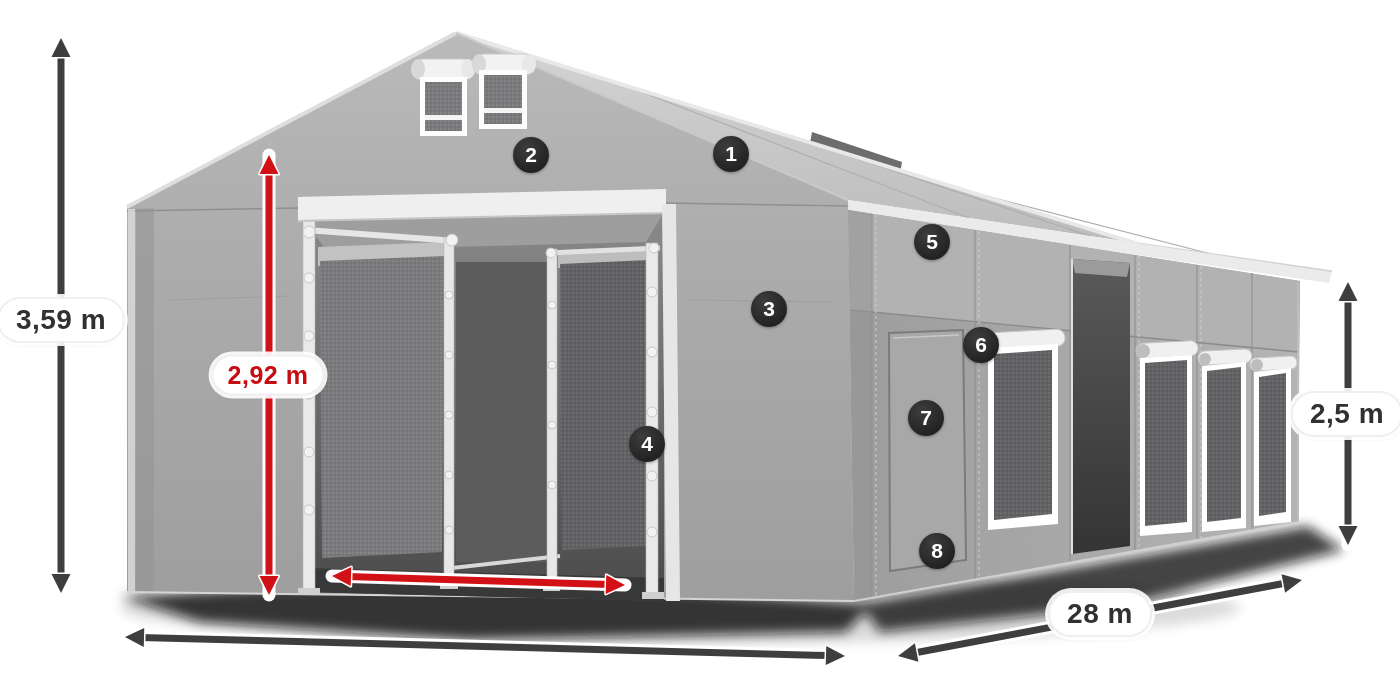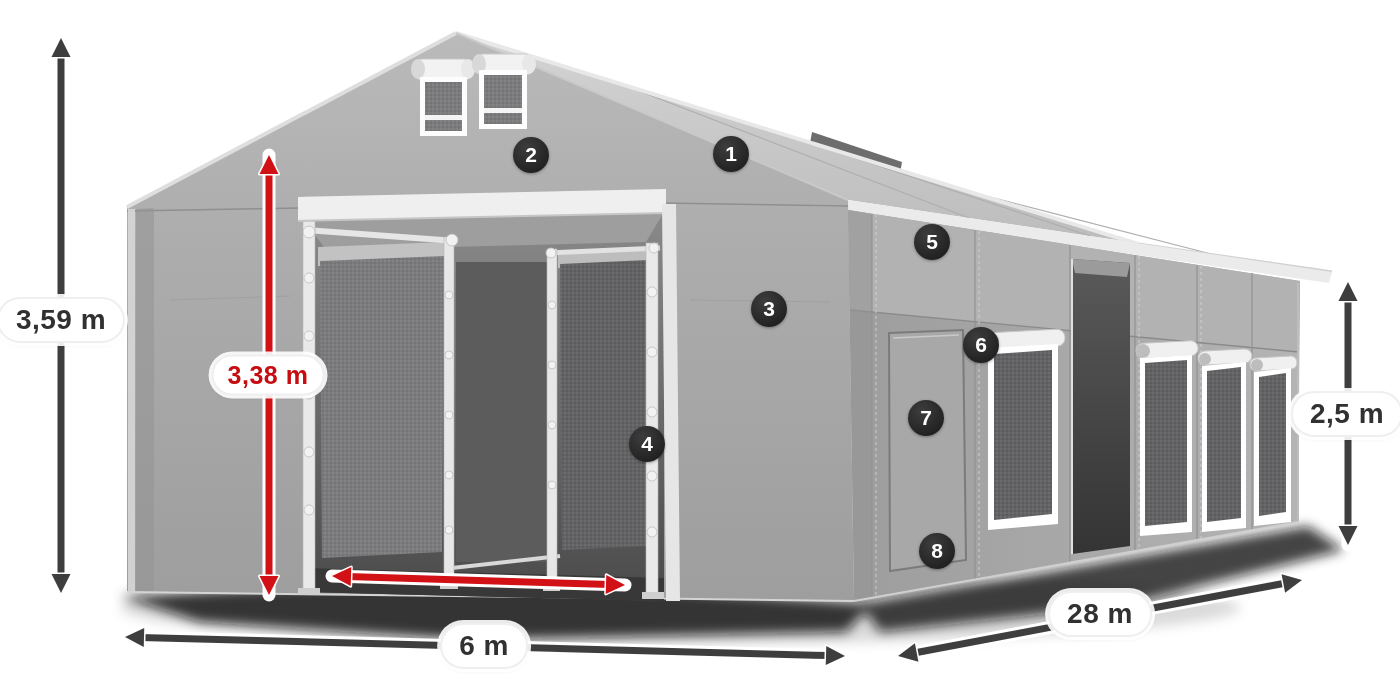--- a/index.html
+++ b/index.html
@@ -258,22 +258,21 @@
         <polygon points="898,656 918.4287972122376,661.8235937754342 914.9161533476898,643.1511184954705" fill="#3e3e3e" stroke="#ffffff" stroke-width="3" paint-order="stroke" stroke-linejoin="round"></polygon>
         <polygon points="1302,580 1281.5712027877626,574.1764062245658 1285.08384665231,592.8488815045295" fill="#3e3e3e" stroke="#ffffff" stroke-width="3" paint-order="stroke" stroke-linejoin="round"></polygon>
         <line x1="1348" y1="545" x2="1348" y2="282" stroke="#ffffff" stroke-width="13" stroke-linecap="round"></line>
         <line x1="1348" y1="530" x2="1348" y2="297" stroke="#3e3e3e" stroke-width="7"></line>
         <polygon points="1348,545 1357.5,526 1338.5,526" fill="#3e3e3e" stroke="#ffffff" stroke-width="3" paint-order="stroke" stroke-linejoin="round"></polygon>
         <polygon points="1348,282 1338.5,301 1357.5,301" fill="#3e3e3e" stroke="#ffffff" stroke-width="3" paint-order="stroke" stroke-linejoin="round"></polygon>
       </g>
 </svg>
 
 <div class="dim-label" style="left: 61px; top: 320px;">3,59 m</div>
-    <div class="dim-label red" style="left: 268px; top: 375px;">3,38 m</div>
-    <div class="dim-label" style="left: 484px; top: 646px;">6 m</div>
+    <div class="dim-label red" style="left: 268px; top: 375px;">2,92 m</div>
     <div class="dim-label" style="left: 1100px; top: 614px;">28 m</div>
     <div class="dim-label" style="left: 1347px; top: 414px;">2,5 m</div>
     <div class="marker" style="left: 731px; top: 154px;">1</div>
     <div class="marker" style="left: 531px; top: 155px;">2</div>
     <div class="marker" style="left: 769px; top: 309px;">3</div>
     <div class="marker" style="left: 647px; top: 444px;">4</div>
     <div class="marker" style="left: 932px; top: 242px;">5</div>
     <div class="marker" style="left: 981px; top: 345px;">6</div>
     <div class="marker" style="left: 926px; top: 418px;">7</div>
     <div class="marker" style="left: 937px; top: 551px;">8</div>

